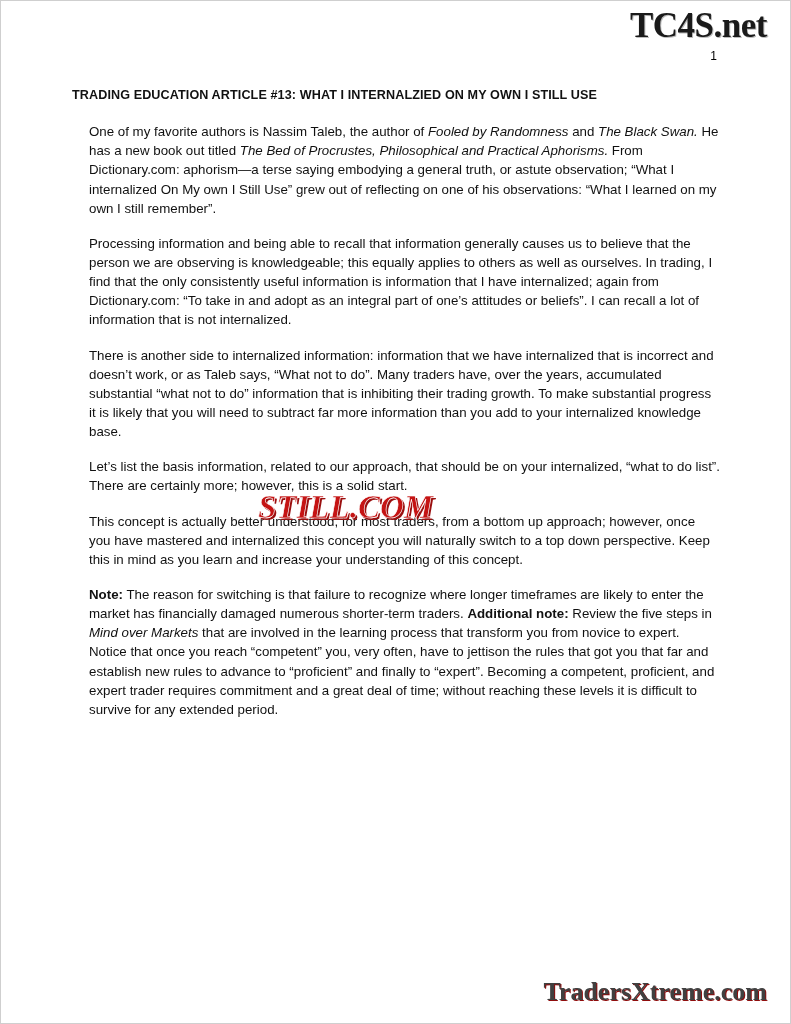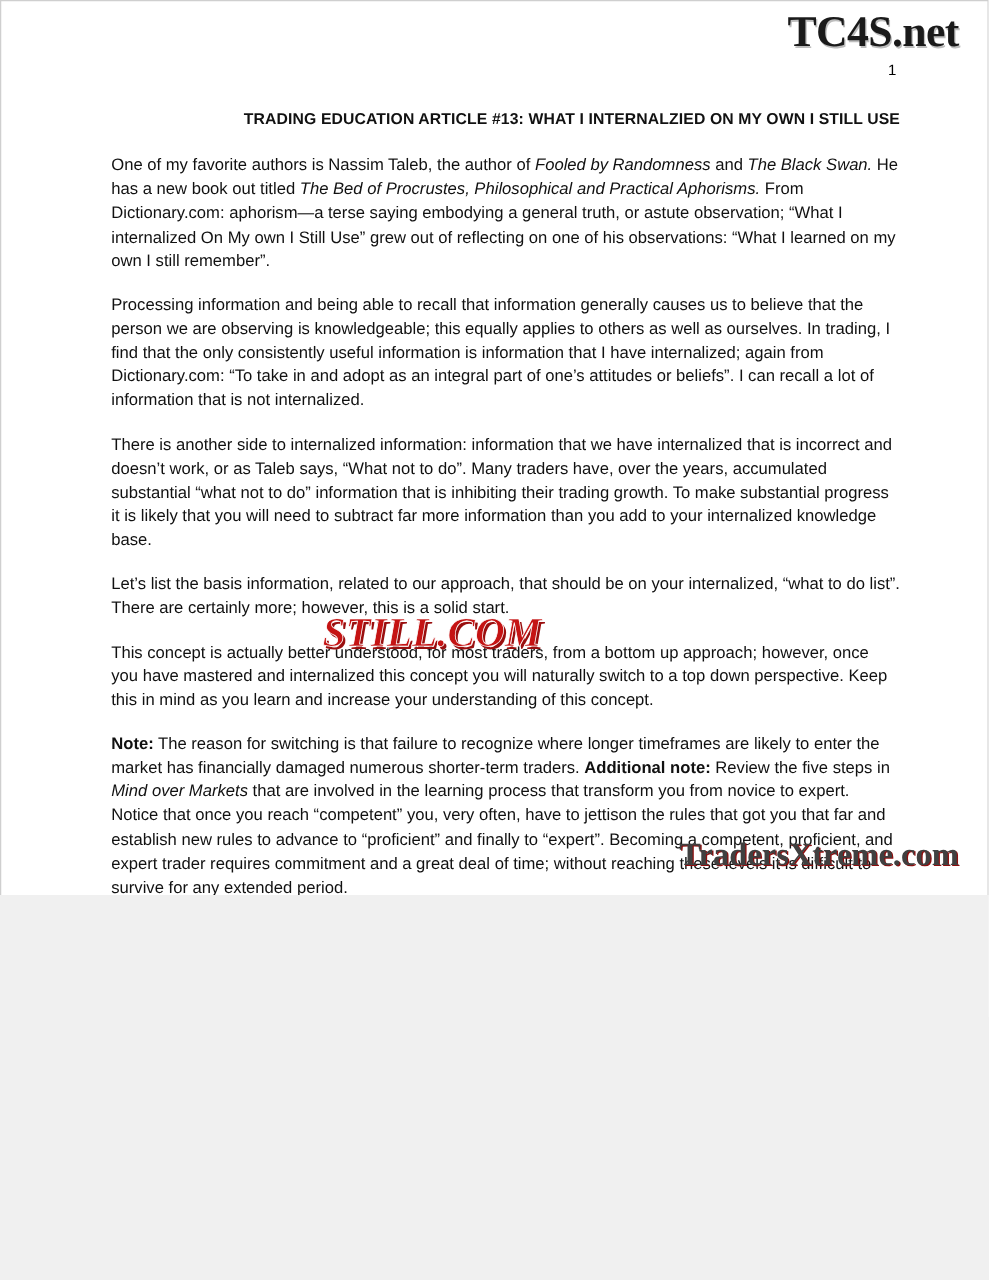--- a/index.html
+++ b/index.html
@@ -6,21 +6,21 @@
     margin: 0;
     padding: 0;
     background: #f0f0f0;
   }
   body {
     font-family: "Liberation Sans", sans-serif;
   }
   .page {
     position: relative;
     width: 791px;
-    height: 716px;
+    height: 1024px;
     background: #ffffff;
     overflow: hidden;
     box-sizing: border-box;
   }
   
   .page-border {
     position: absolute;
     left: 0; top: 0;
     width: 791px;
     height: 1024px;
@@ -50,21 +50,21 @@
   .content {
     position: absolute;
     left: 72px;
     top: 86px;
     width: 648px;
     font-size: 13.3px;
     line-height: 1.44;
     color: #111111;
   }
   .doc-title {
-    text-align: right;
+    text-align: left;
     font-weight: bold;
     font-size: 12.6px;
     margin: 0 0 18px 0;
     letter-spacing: 0.1px;
   }
   p.para {
     margin: 0 0 16px 17px;
     text-align: left;
   }
   p.para.tight {

